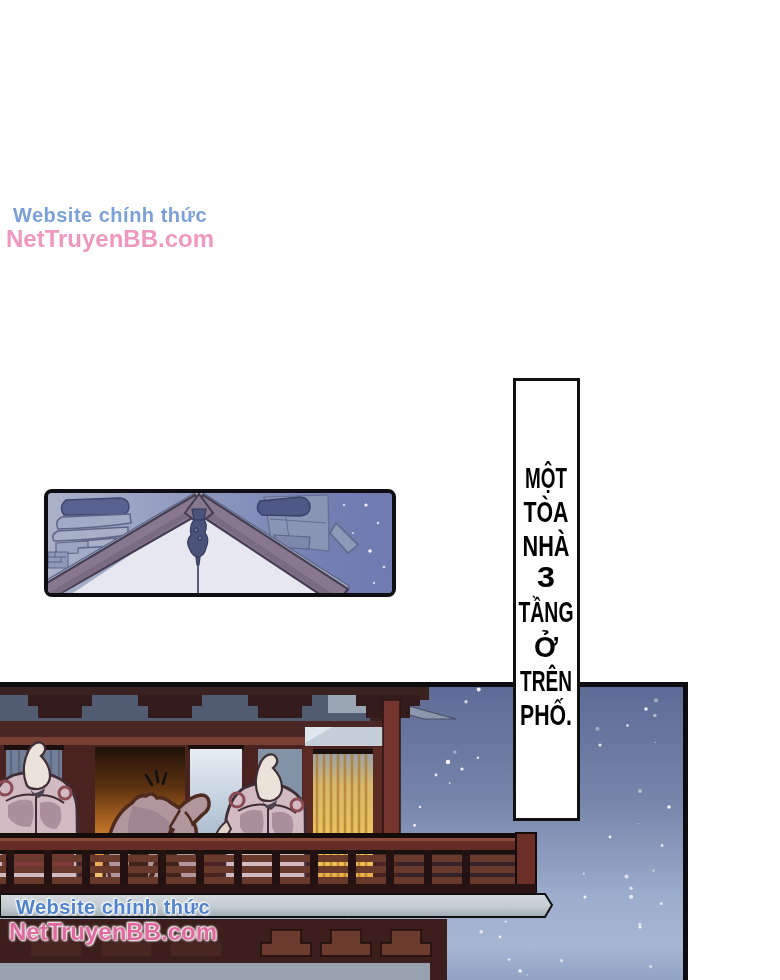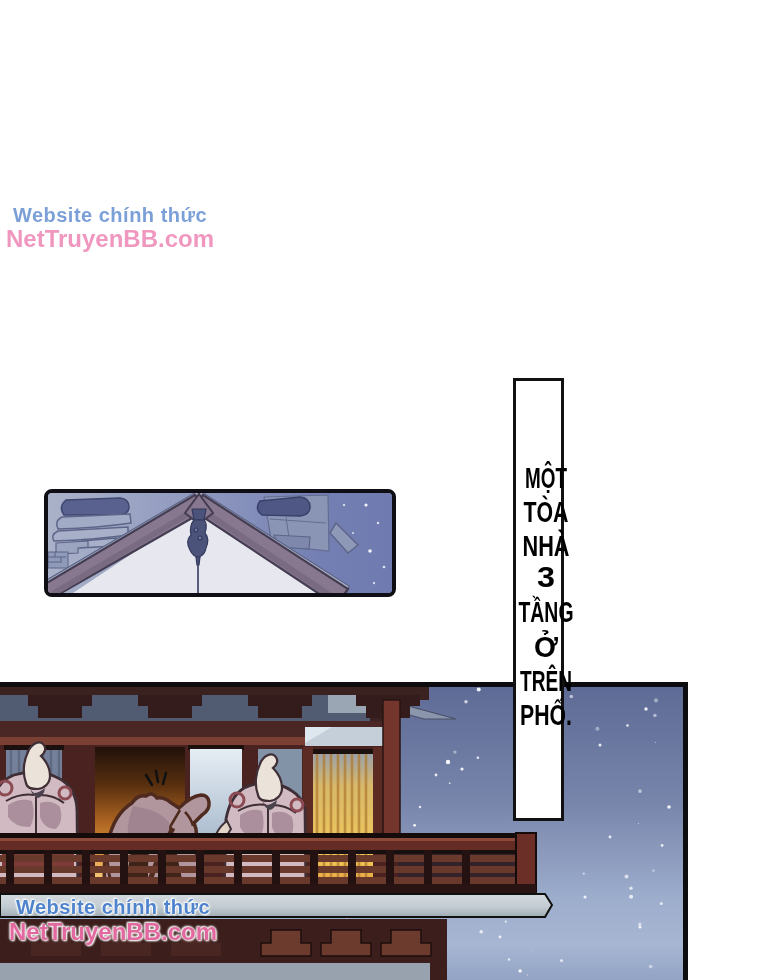--- a/index.html
+++ b/index.html
@@ -88,21 +88,21 @@
     <circle cx="330" cy="30" r="1.2" opacity="0.8"></circle>
     <circle cx="322" cy="58" r="1.8" opacity="0.9"></circle>
     <circle cx="336" cy="74" r="1.3" opacity="0.8"></circle>
     <circle cx="305" cy="40" r="1.1" opacity="0.7"></circle>
     <circle cx="296" cy="12" r="1.2" opacity="0.7"></circle>
     <circle cx="326" cy="90" r="1.2" opacity="0.7"></circle>
   </g>
 </svg>
 </div>
 
-<div class="abs" style="left:513px;top:378px;width:51px;height:443px;border:3px solid #111;background:#fff;box-sizing:border-box;z-index:5;">
+<div class="abs" style="left:513px;top:378px;width:67px;height:443px;border:3px solid #111;background:#fff;box-sizing:border-box;z-index:5;">
 <svg width="61" height="437" viewBox="0 0 61 437">
   <g font-family="Liberation Sans, sans-serif" font-weight="bold" font-size="29" fill="#000" text-anchor="middle">
     <text x="30" y="107" textLength="42" lengthAdjust="spacingAndGlyphs">MỘT</text>
     <text x="30" y="141" textLength="45" lengthAdjust="spacingAndGlyphs">TÒA</text>
     <text x="30" y="175" textLength="47" lengthAdjust="spacingAndGlyphs">NHÀ</text>
     <text x="30" y="206" textLength="18" lengthAdjust="spacingAndGlyphs">3</text>
     <text x="30" y="241" textLength="55" lengthAdjust="spacingAndGlyphs">TẦNG</text>
     <text x="30" y="276" textLength="24" lengthAdjust="spacingAndGlyphs">Ở</text>
     <text x="30" y="310" textLength="52" lengthAdjust="spacingAndGlyphs">TRÊN</text>
     <text x="30" y="344" textLength="52" lengthAdjust="spacingAndGlyphs">PHỐ.</text>

